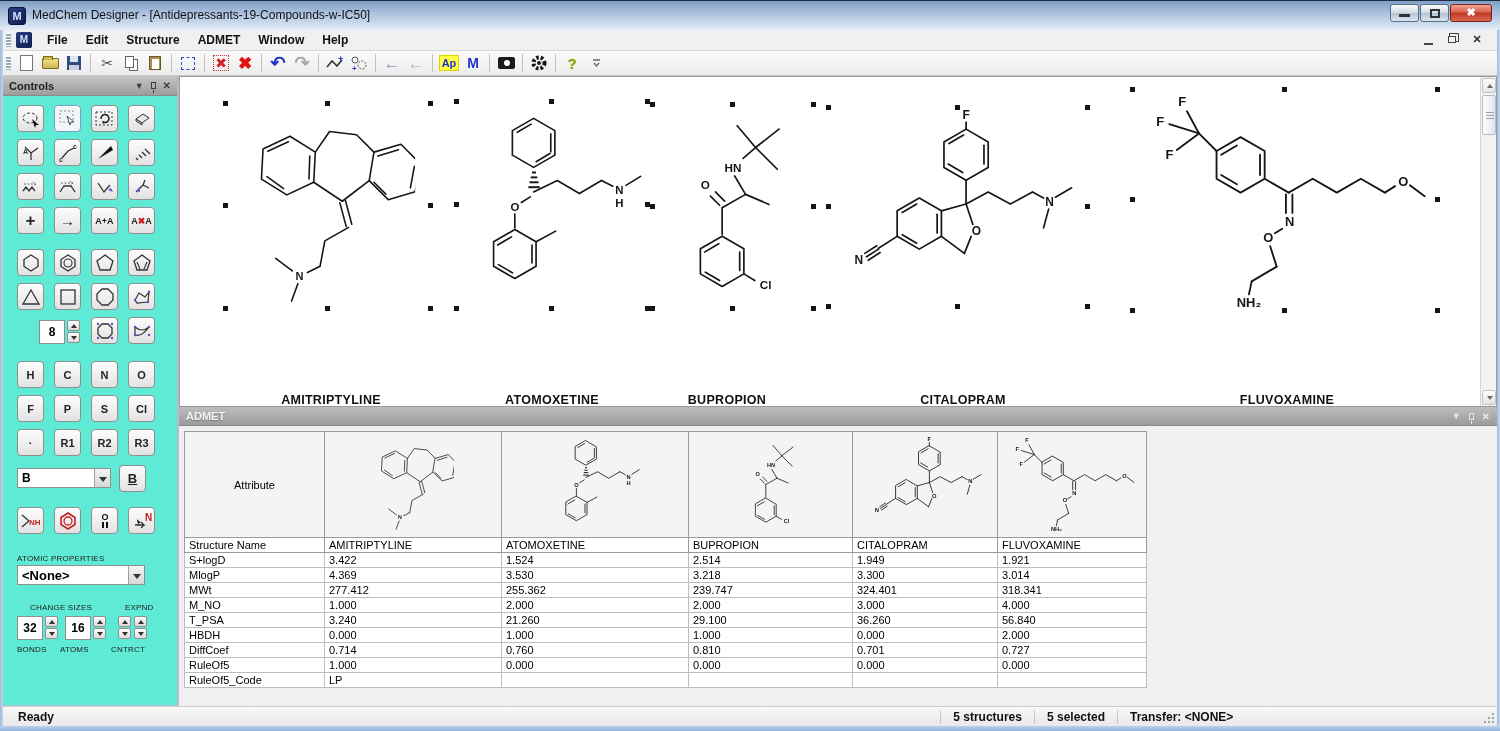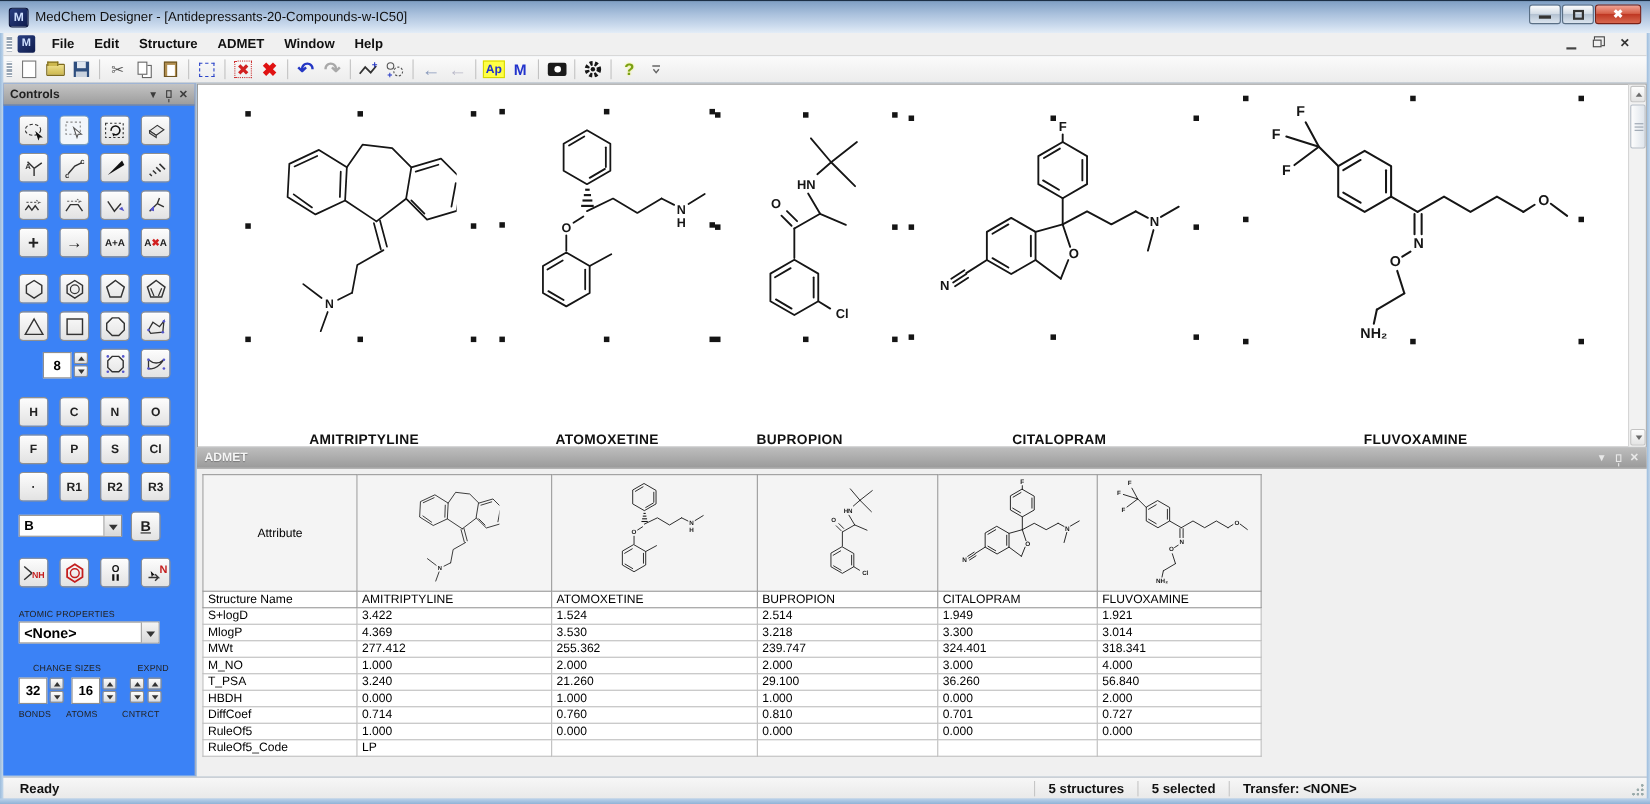--- a/index.html
+++ b/index.html
@@ -49,21 +49,21 @@
   .ico-save:after { content:""; position:absolute; left:2px; bottom:0; width:10px; height:5px; background:#c9d2de; }
   .ico-copy { width:9px; height:12px; background:#fff; border:1px solid #666; box-shadow:4px 3px 0 -1px #fff, 4px 3px 0 0 #666; margin:-3px 0 0 -4px; }
   .ico-paste { width:12px; height:14px; background:#b08d4f; border:1px solid #6d5422; position:relative; }
   .ico-paste:before { content:""; position:absolute; left:2px; top:2px; width:7px; height:10px; background:#fff; }
   .ico-marquee { width:14px; height:13px; border:1px dashed #2a43c8; }
   .ico-camera { width:17px; height:12px; background:#1a1a1a; border-radius:2px; position:relative; }
   .ico-camera:before { content:""; position:absolute; left:6px; top:3px; width:6px; height:6px; border-radius:50%; background:#fff; }
   .hl-yellow { background:#ffff45; padding:1px 2px; border:1px solid #d8d800; }
 
   
-  .ctl-panel { position:absolute; left:3px; top:76px; width:175px; height:629px; background:#3b82f6; border-right:1px solid #b8b8b8; }
+  .ctl-panel { position:absolute; left:3px; top:76px; width:175px; height:629px; background:#5eead4; border-right:1px solid #b8b8b8; }
   .panel-hdr { height:20px; background:linear-gradient(#c4c4c4,#9d9d9d); border-bottom:1px solid #8a8a8a;
     display:flex; align-items:center; padding:0 6px; }
   .panel-hdr .ttl { font-size:11px; font-weight:bold; color:#222; }
   .panel-hdr .hicons { margin-left:auto; display:flex; align-items:center; gap:7px; color:#3c3c3c; font-size:9px; }
   .pin { width:5px; height:7px; border:1px solid #3c3c3c; position:relative; }
   .pin:after { content:""; position:absolute; left:1px; top:7px; width:1px; height:3px; background:#3c3c3c; }
   .xg { font-size:10px; font-weight:bold; }
 
   .ctl-btn { position:absolute; width:27px; height:27px; border:1px solid #8f8f8f; border-radius:4px;
     background:linear-gradient(#fdfdfd,#e2e2e2); display:flex; align-items:center; justify-content:center;
@@ -261,21 +261,21 @@
       <line class="mol-stroke" x1="119" y1="208" x2="116" y2="222"></line>
       <text class="mol-atom" x="116" y="236">NH₂</text>
     </symbol>
   </defs>
 </svg>
 
 <div id="app">
 
   <div class="titlebar">
     <div class="app-icon">M</div>
-    <div class="title-text">MedChem Designer - [Antidepressants-20-Compounds-w-IC50]</div>
+    <div class="title-text">MedChem Designer - [Antidepressants-19-Compounds-w-IC50]</div>
     <div class="win-btns">
       <div class="win-btn">
           <div class="glyph-min"></div>
         </div>
       <div class="win-btn">
           <div class="glyph-max"></div>
         </div>
       <div class="win-btn close">
           <div class="glyph-x">✖</div>
         </div>

